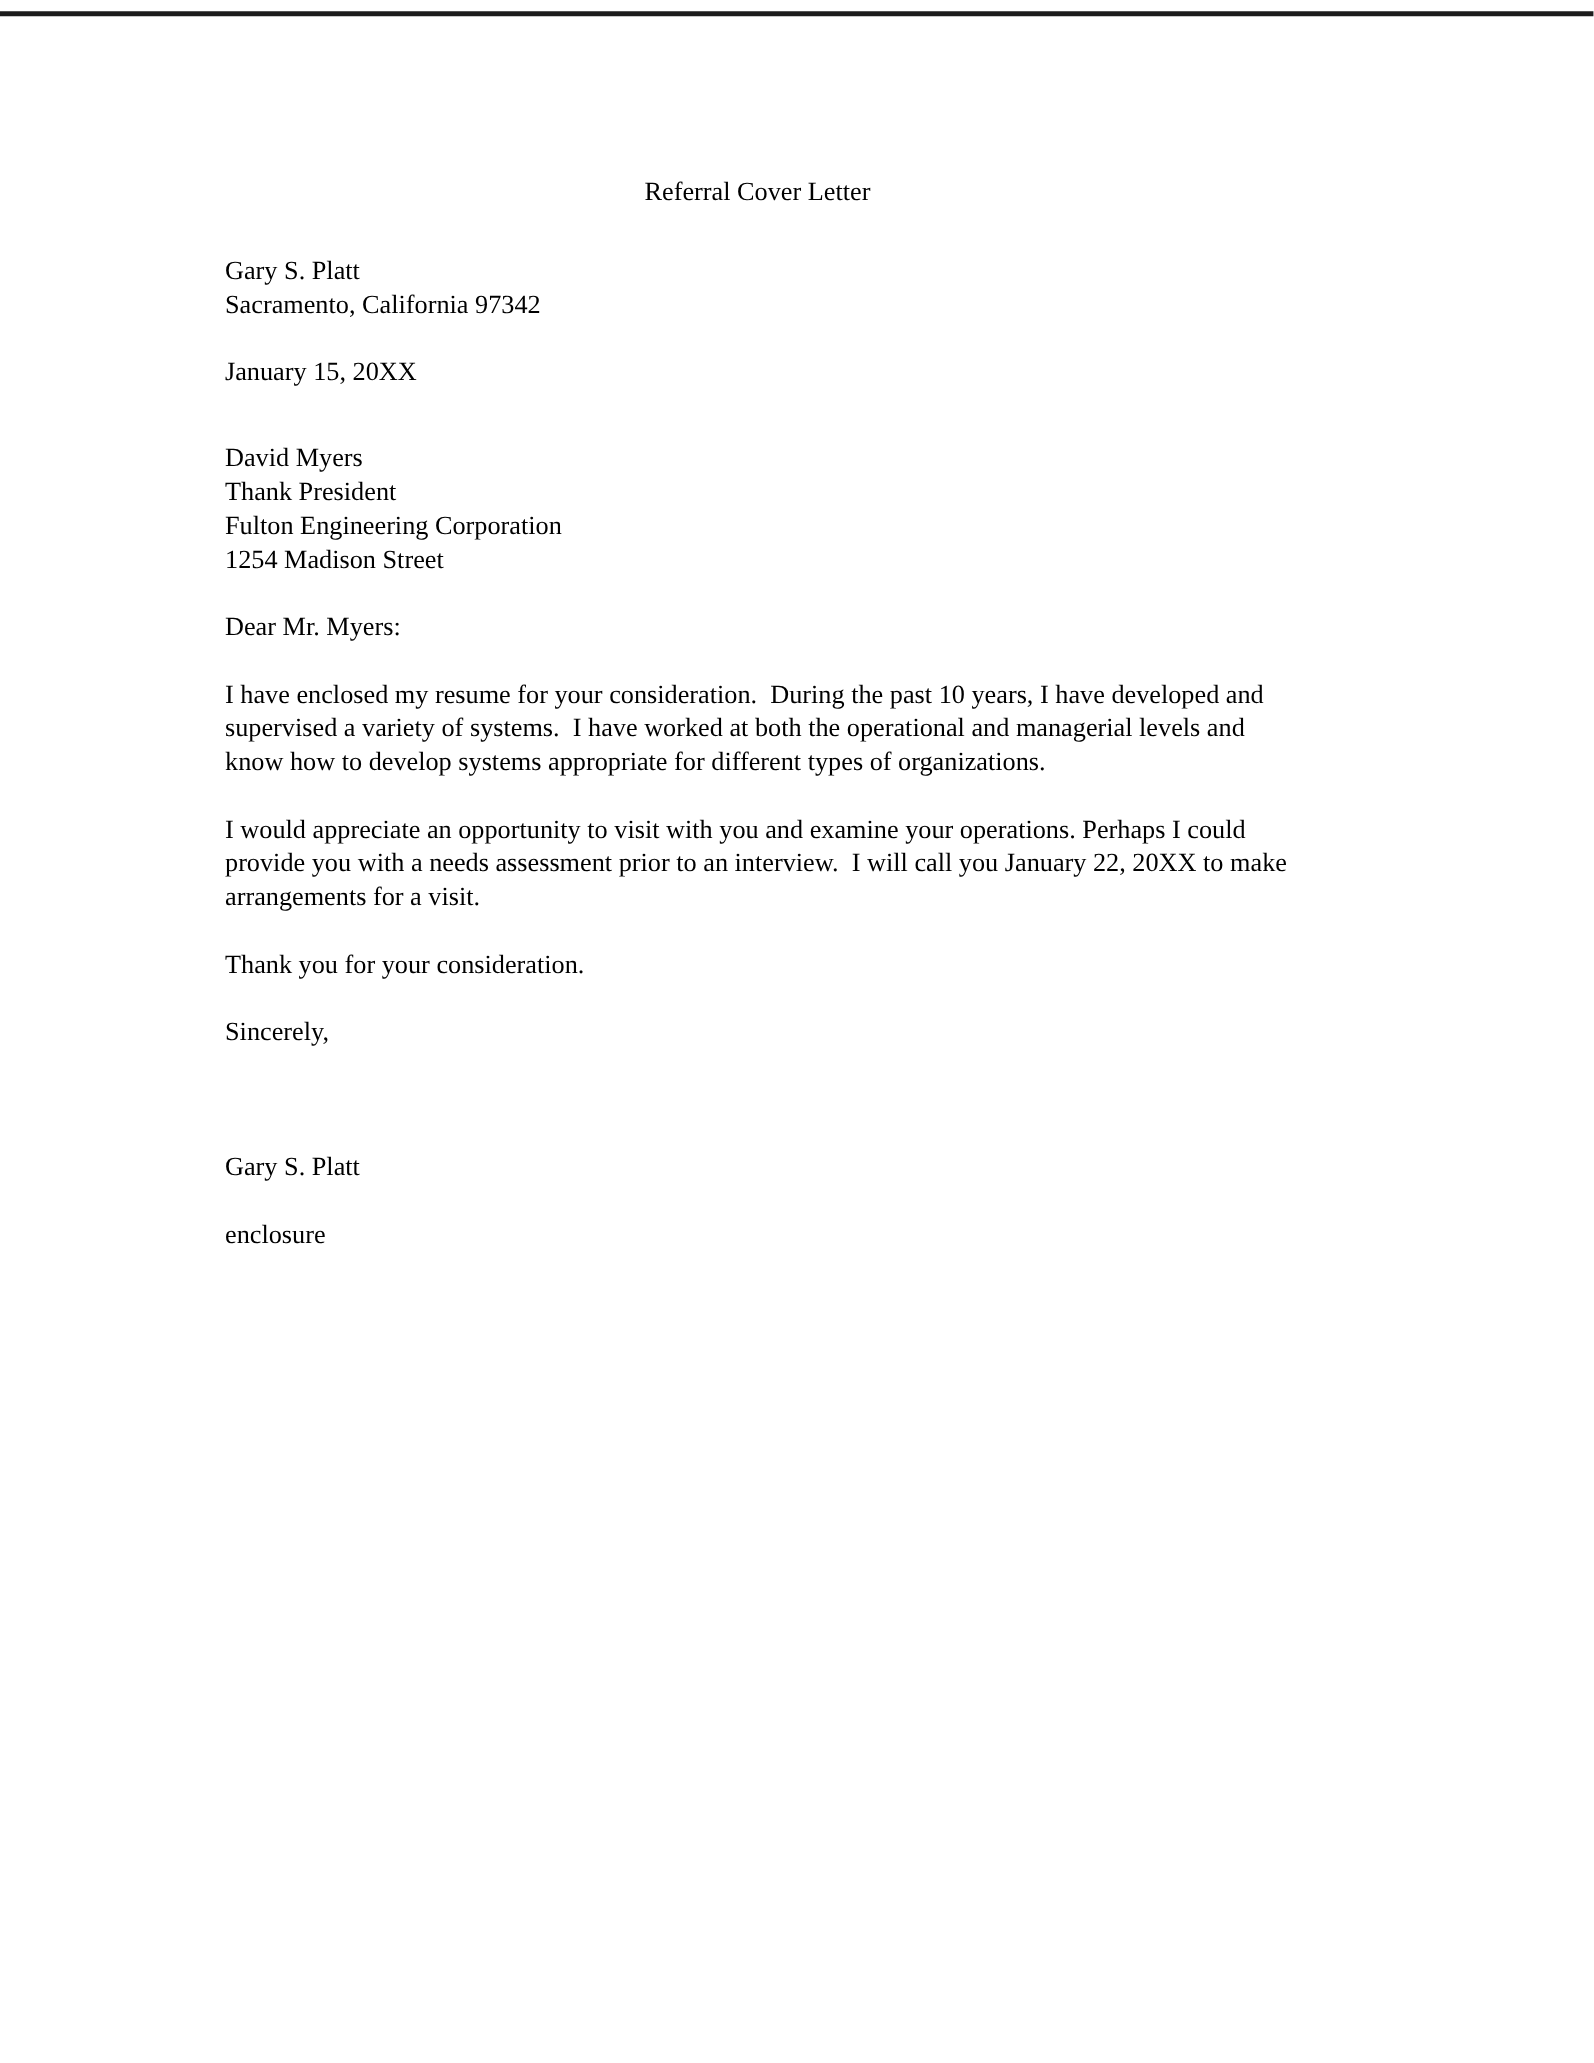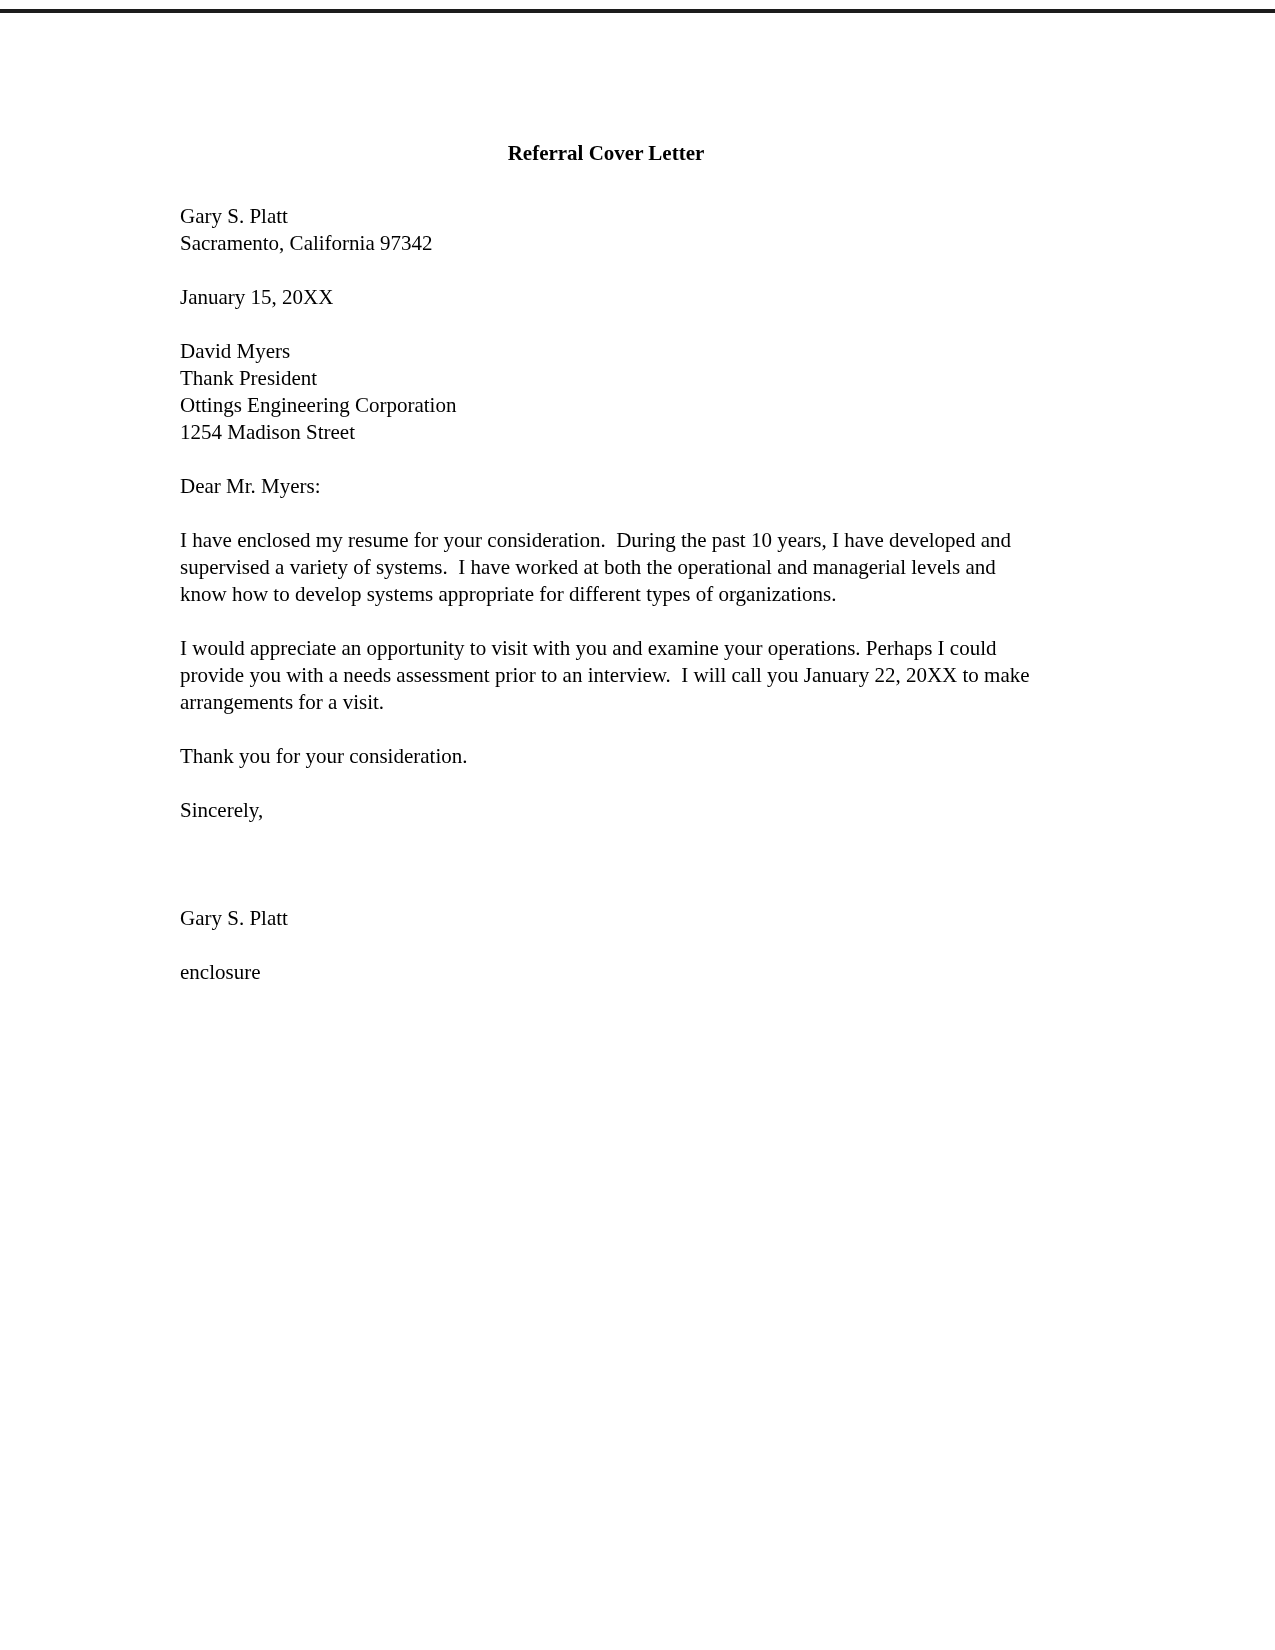--- a/index.html
+++ b/index.html
@@ -27,40 +27,40 @@
   .letter {
     position: absolute;
     top: 140px;
     left: 180px;
     width: 852px;
     font-size: 21px;
     line-height: 27px;
   }
   .title {
     text-align: center;
-    font-weight: bold;
+    font-weight: normal;
     font-size: 21px;
     margin: 0 0 36px 0;
   }
   .block {
     margin: 0;
   }
   .block div {
     white-space: pre-wrap;
   }
   .date-line,
   .salutation,
   .paragraph,
   .closing,
   .enclosure-line {
     margin: 27px 0 0 0;
     white-space: pre-wrap;
   }
   .recipient-block {
-    margin-top: 27px;
+    margin-top: 42px;
   }
   .signature-name {
     margin: 81px 0 0 0;
     white-space: pre-wrap;
   }
 </style>
 </head>
 <body>
 
 <div class="page">
@@ -73,21 +73,21 @@
     <div class="block sender-block">
       <div>Gary S. Platt</div>
       <div>Sacramento, California 97342</div>
     </div>
 
     <div class="date-line">January 15, 20XX</div>
 
     <div class="block recipient-block">
       <div>David Myers</div>
       <div>Thank President</div>
-      <div>Ottings Engineering Corporation</div>
+      <div>Fulton Engineering Corporation</div>
       <div>1254 Madison Street</div>
     </div>
 
     <div class="salutation">Dear Mr. Myers:</div>
 
     <div class="paragraph">I have enclosed my resume for your consideration.  During the past 10 years, I have developed and supervised a variety of systems.  I have worked at both the operational and managerial levels and know how to develop systems appropriate for different types of organizations.</div>
     <div class="paragraph">I would appreciate an opportunity to visit with you and examine your operations. Perhaps I could provide you with a needs assessment prior to an interview.  I will call you January 22, 20XX to make arrangements for a visit.</div>
     <div class="paragraph">Thank you for your consideration.</div>
 
     <div class="closing">Sincerely,</div>

